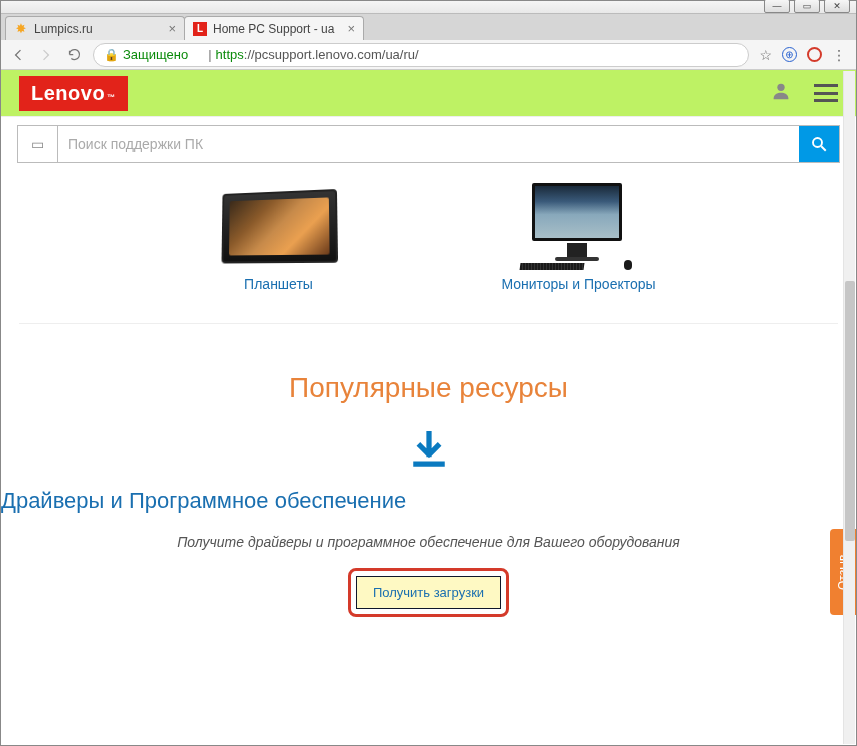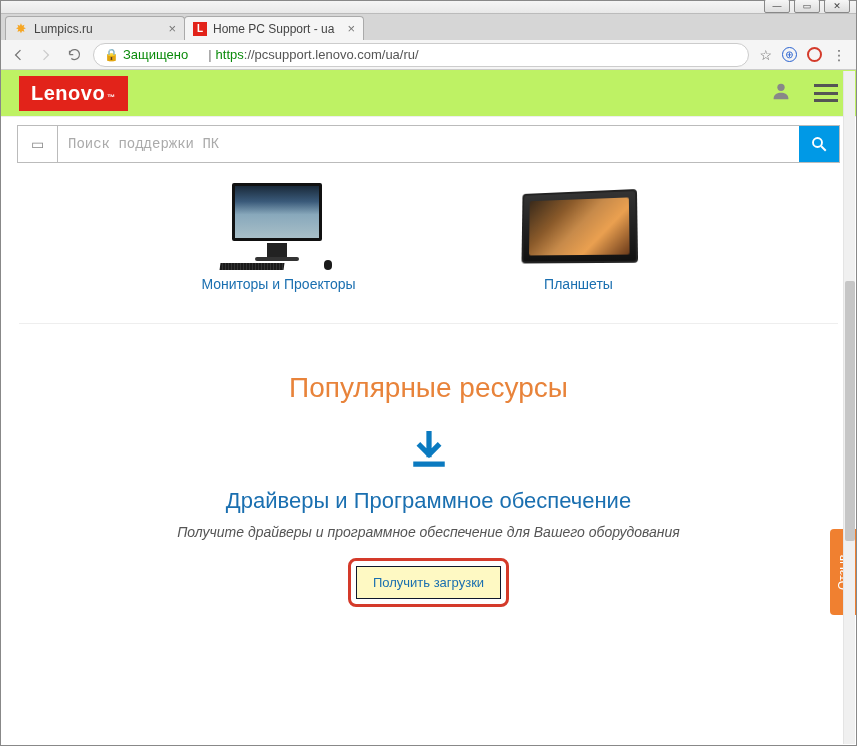--- a/index.html
+++ b/index.html
@@ -38,21 +38,21 @@
 .logo-tm { font-size: 8px; margin-left: 2px; }
 .head-right { display: flex; align-items: center; gap: 22px; }
 .user-icon svg { width: 22px; height: 22px; fill: #888; }
 .ham { width: 24px; height: 18px; display: flex; flex-direction: column; justify-content: space-between; }
 .ham span { height: 3px; background: #555; }
 
 
 .search-wrap { padding: 8px 16px 6px; background: #fff; }
 .search-box { height: 38px; border: 1px solid #bbb; display: flex; align-items: stretch; }
 .search-seg { width: 40px; border-right: 1px solid #bbb; display: flex; align-items: center; justify-content: center; color: #888; font-size: 14px; }
-.search-input { flex: 1; border: none; padding: 0 10px; font-size: 14px; color: #888; outline: none; font-family: Liberation Mono, monospace; }
+.search-input { flex: 1; border: none; padding: 0 10px; font-size: 14px; color: #888; outline: none; }
 .search-input::placeholder { color: #aaa; }
 .search-btn { width: 40px; background: #0099e6; display: flex; align-items: center; justify-content: center; }
 .search-btn svg { width: 18px; height: 18px; fill: #fff; }
 
 
 .content { background: #fff; padding: 6px 0 0; overflow: hidden; }
 .prod-row { display: flex; justify-content: center; gap: 120px; padding: 6px 0 8px; }
 .prod { text-align: center; width: 180px; }
 .prod-img { height: 88px; display: flex; align-items: flex-end; justify-content: center; position: relative; }
 .prod-label { color: #1a6fb0; font-size: 14px; line-height: 1.4; margin-top: 6px; }
@@ -70,21 +70,21 @@
 .kb { width: 64px; height: 7px; background: repeating-linear-gradient(90deg,#1a1a1a,#1a1a1a 2px,#333 2px,#333 3px); position: absolute; left: 6px; top: 80px; transform: skewX(-8deg); }
 .mouse { width: 8px; height: 10px; background: #1a1a1a; border-radius: 4px; position: absolute; right: 12px; top: 77px; }
 
 .divider { height: 1px; background: #eee; margin: 20px 18px; }
 
 .pop-title { text-align: center; color: #e8833a; font-size: 28px; font-weight: 400; padding: 28px 0 26px; }
 
 .dl-icon { display: flex; justify-content: center; margin-bottom: 16px; }
 .dl-icon svg { width: 42px; height: 42px; fill: #0a7ac0; }
 
-.sec-title { text-align: center; color: #1a6fb0; font-size: 22px; font-weight: 400; margin-bottom: 10px; }
+.sec-title { text-align: left; color: #1a6fb0; font-size: 22px; font-weight: 400; margin-bottom: 20px; }
 .sec-desc { text-align: center; color: #555; font-size: 14px; margin-bottom: 18px; font-style: italic; }
 .action-row { display: flex; justify-content: center; }
 .action-highlight { border: 3px solid #d43a2a; border-radius: 8px; padding: 5px; }
 .action-btn { border: 1px solid #0f172a; color: #1a6fb0; font-size: 13px; padding: 8px 16px; background: #fef9c3; display: inline-block; }
 
 
 .feedback { position: absolute; right: 0; top: 528px; width: 26px; height: 86px; background: #f08030; color: #fff; writing-mode: vertical-rl; text-align: center; font-size: 12px; display: flex; align-items: center; justify-content: center; transform: rotate(180deg); border-radius: 0 4px 4px 0; }
 
 
 .scroll-track { position: absolute; right: 1px; top: 70px; width: 12px; bottom: 1px; background: #f0f0f0; border-left: 1px solid #e4e4e4; }
@@ -175,42 +175,42 @@
         <svg viewBox="0 0 24 24">
             <circle cx="10" cy="10" r="6" fill="none" stroke="#fff" stroke-width="2.5"></circle>
             <line x1="15" y1="15" x2="21" y2="21" stroke="#fff" stroke-width="2.5"></line>
           </svg>
       </div>
     </div>
   </div>
 
   <div class="content">
     <div class="prod-row">
+      <div class="prod">
+        <div class="prod-img">
+          <div class="tablet">
+              <div class="tablet-body">
+                <div class="tablet-screen"></div>
+              </div>
+            </div>
+        </div>
+        <div class="prod-label">Планшеты</div>
+      </div>
       <div class="prod">
         <div class="prod-img">
           <div class="monitor">
             <div class="mon-screen"></div>
               <div class="mon-stand"></div>
               <div class="mon-base"></div>
             <div class="kb"></div>
               <div class="mouse"></div>
           </div>
         </div>
         <div class="prod-label">Мониторы и Проекторы</div>
       </div>
-      <div class="prod">
-        <div class="prod-img">
-          <div class="tablet">
-              <div class="tablet-body">
-                <div class="tablet-screen"></div>
-              </div>
-            </div>
-        </div>
-        <div class="prod-label">Планшеты</div>
-      </div>
     </div>
 
     <div class="divider"></div>
 
     <div class="pop-title">Популярные ресурсы</div>
 
     <div class="dl-icon">
       <svg viewBox="0 0 24 24">
           <path d="M12 2v12m0 0l-5-5m5 5l5-5" stroke="#0a7ac0" stroke-width="3" fill="none" stroke-linecap="square"></path>
           <rect x="3" y="18" width="18" height="3" fill="#0a7ac0"></rect>

